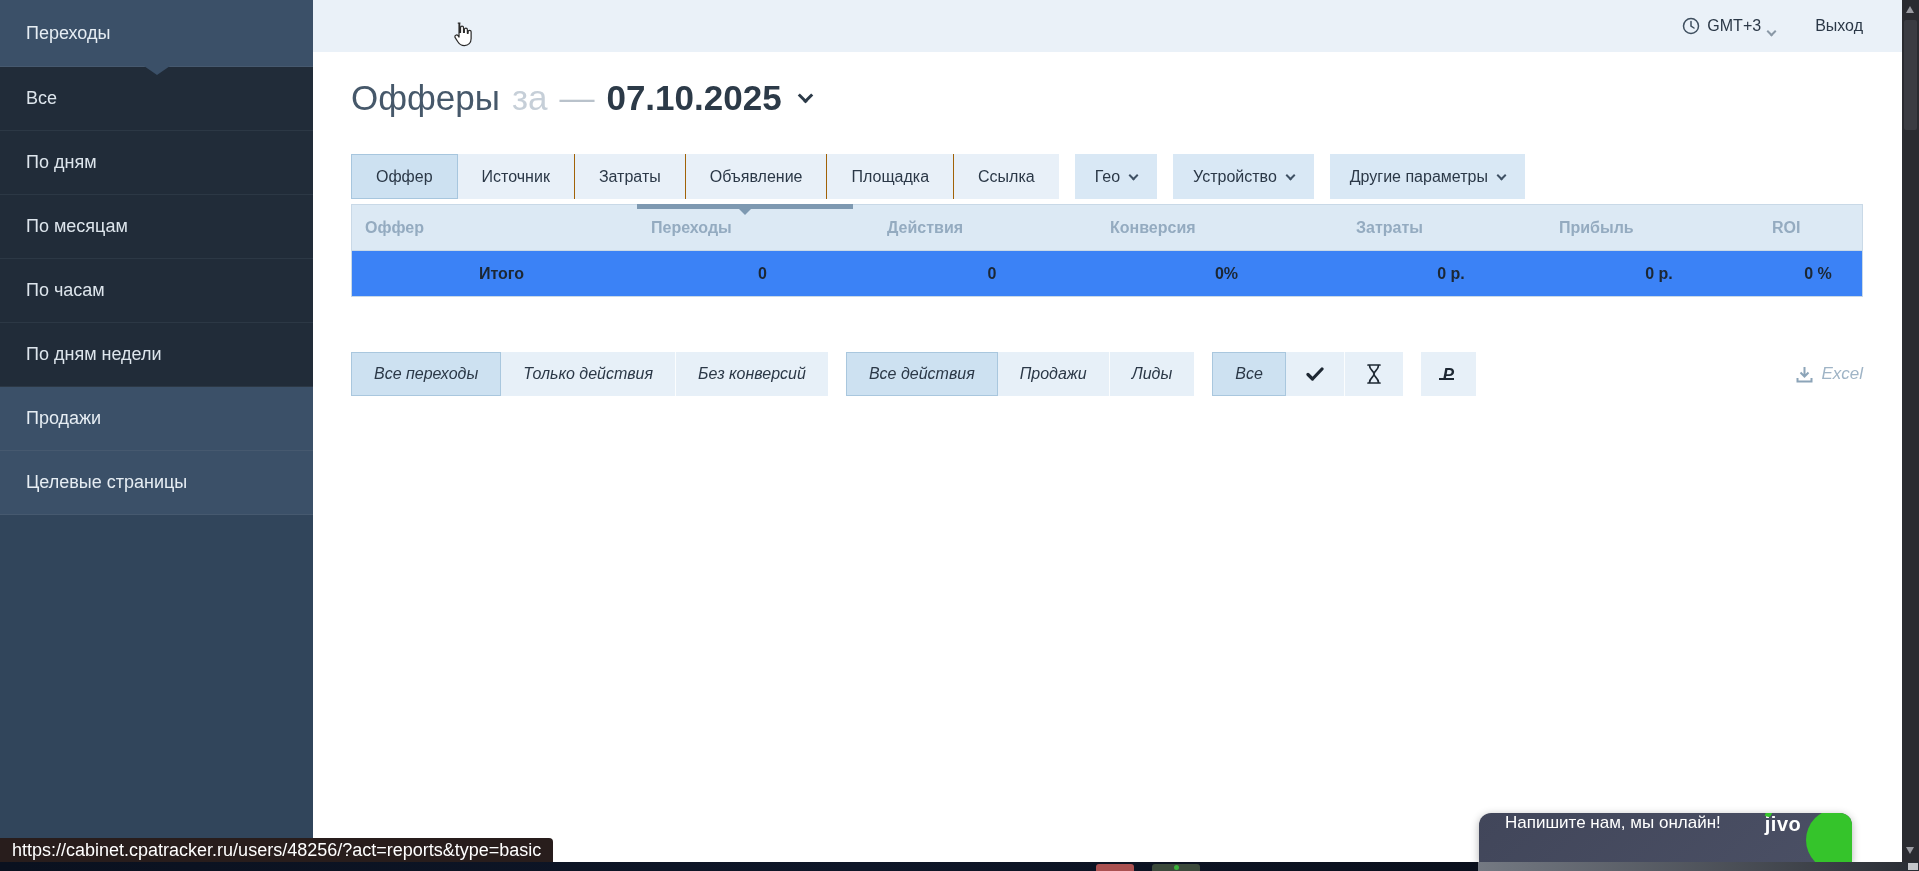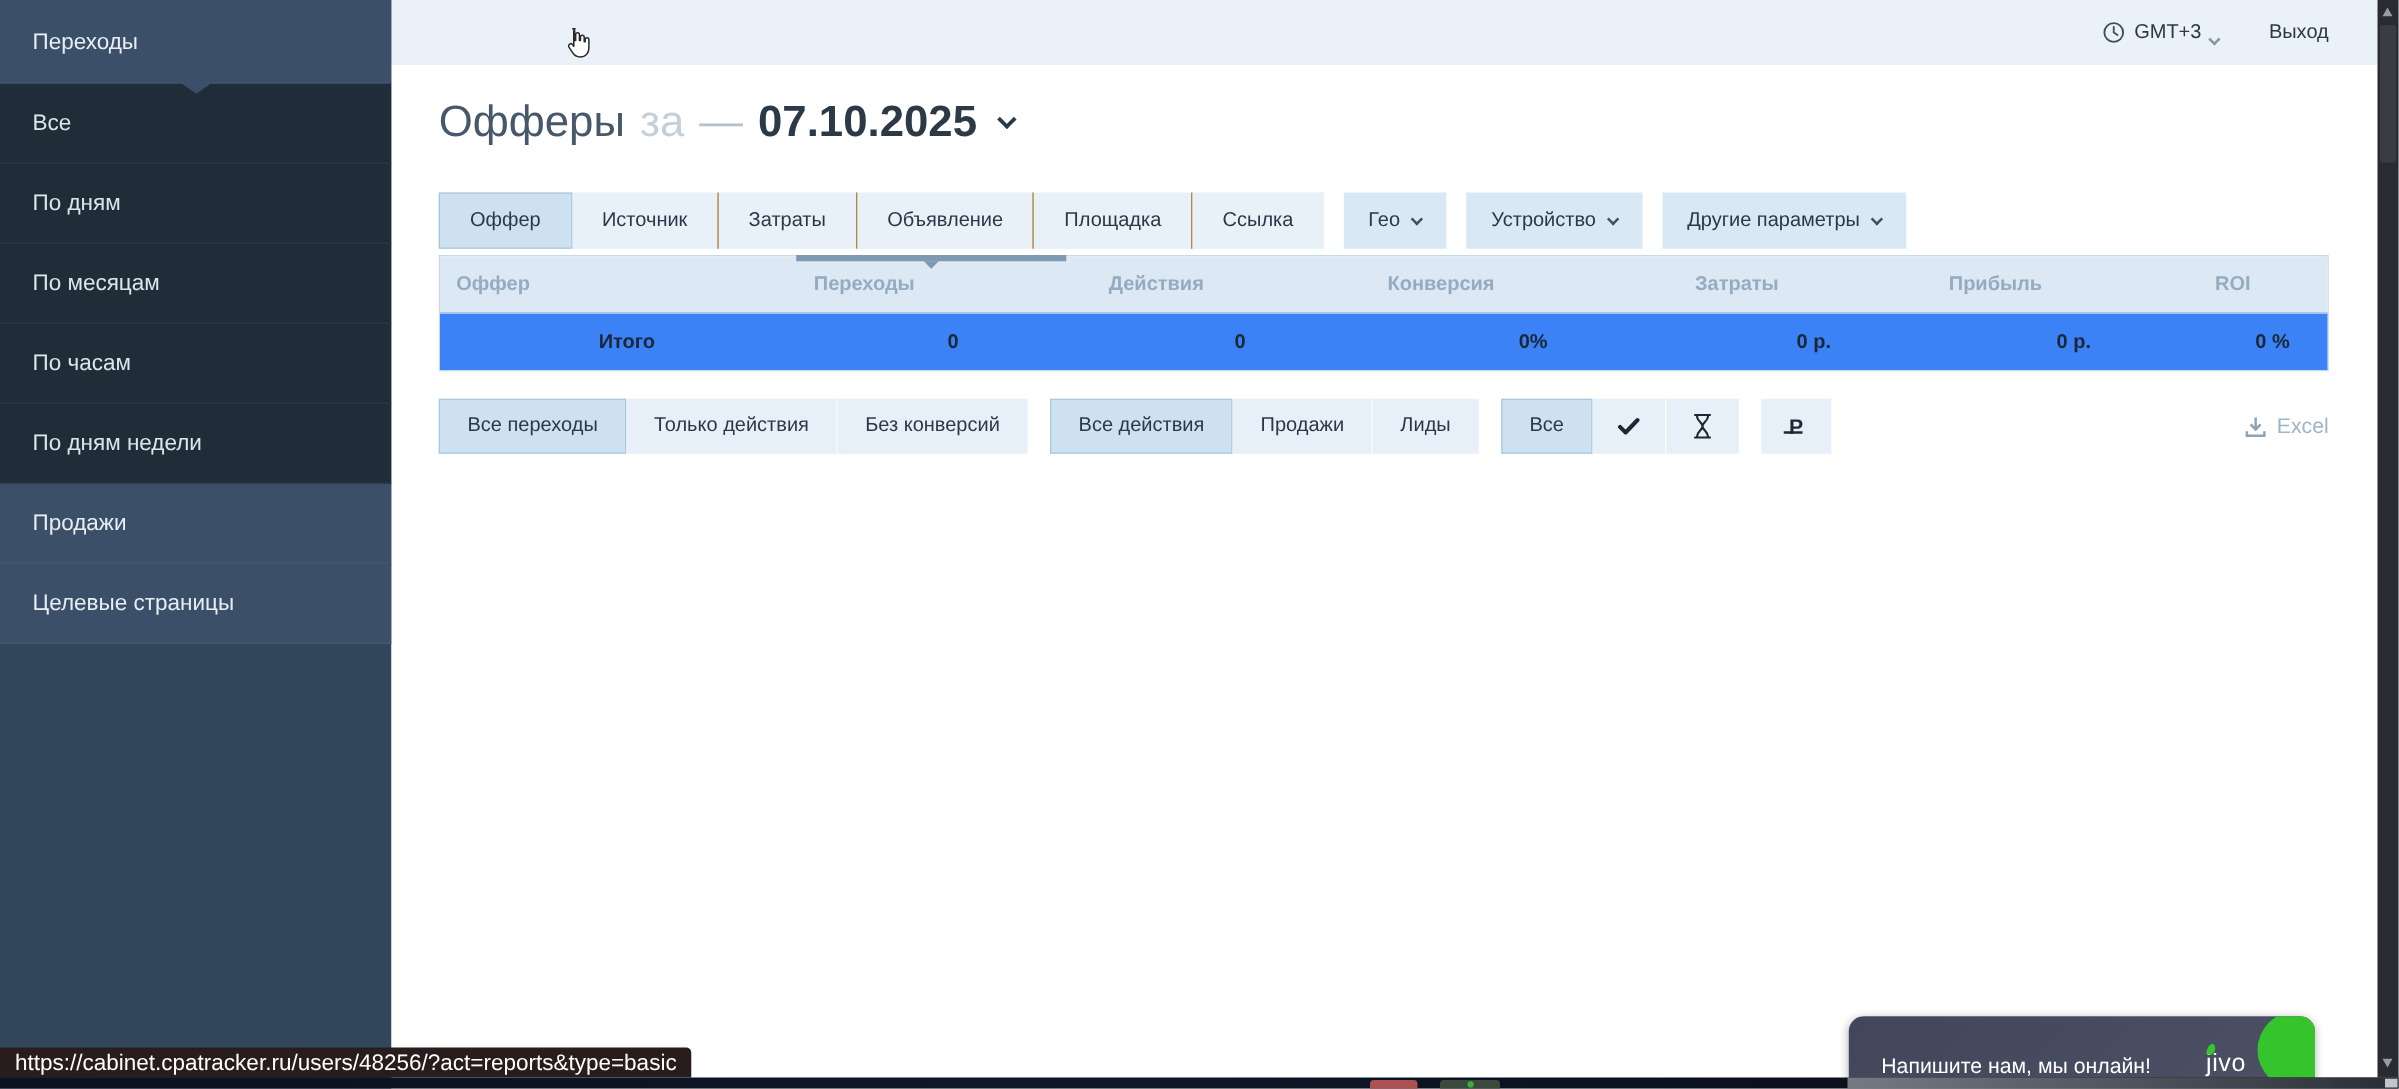--- a/index.html
+++ b/index.html
@@ -53,43 +53,43 @@
   .report-table { position:absolute; left:38px; top:152px; width:1512px; border:1px solid #c9d9e7; }
   .sort-indicator { position:absolute; left:285px; top:-1px; width:216px; height:5px; background:#7e99b1; z-index:2; }
   .sort-indicator::after { content:""; position:absolute; left:50%; top:5px; margin-left:-6px;
       border-left:6px solid transparent; border-right:6px solid transparent; border-top:6px solid #7e99b1; }
   .t-row { display:grid; grid-template-columns:286px 236px 223px 246px 203px 213px 105px; align-items:center; }
   .t-head { background:#dce9f4; height:45px; }
   .t-head .cell { color:#94abc0; font-weight:bold; font-size:16px; padding-left:13px; cursor:pointer; }
   .t-body { background:#3b82f6; height:46px; border-top:1px solid #c9d9e7;text-align:center; }
   .t-body .cell { color:#1c2733; font-weight:bold; font-size:16px; padding-left:13px; }
 
-  .filter-row { position:absolute; left:38px; top:267px; right:39px; display:flex; align-items:center; height:44px; }
+  .filter-row { position:absolute; left:38px; top:300px; right:39px; display:flex; align-items:center; height:44px;font-style:italic; }
   .f-group { display:flex; margin-right:18px; }
   .f-btn { background:#e7f0f8; border-right:1px solid #fbfdfe; padding:0 22px; display:flex; align-items:center; justify-content:center; font-size:16px; color:#2b3847; cursor:pointer; height:44px; }
   .f-btn:last-child { border-right:none; }
   .f-btn.active { background:#cde1f1; border:1px solid #a9c7de; }
   .f-btn.icon-btn { padding:0 20px; }
   .f-btn.standalone { margin-left:0; }
   .ruble { position:relative; font-size:17px; font-weight:bold; color:#1e2833; line-height:1; }
   .ruble::after { content:""; position:absolute; left:-4px; bottom:3px; width:15px; height:2px; background:#1e2833; }
   .excel-link { margin-left:auto; display:flex; align-items:center; gap:8px; color:#9fb4c6; font-size:17px; cursor:pointer; }
 
   
   .scrollbar { position:absolute; right:0; top:0; width:17px; height:862px; background:#2a2b30; z-index:5; }
   .sb-arrow { position:absolute; left:4px; width:0; height:0; }
   .sb-up { top:6px; border-left:4.5px solid transparent; border-right:4.5px solid transparent; border-bottom:7px solid #9a9ba1; }
   .sb-down { bottom:8px; border-left:4.5px solid transparent; border-right:4.5px solid transparent; border-top:7px solid #9a9ba1; }
   .sb-thumb { position:absolute; left:2px; top:20px; width:13px; height:110px; background:#3b3c42; border-radius:2px; }
 
   
   .jivo { position:absolute; left:1479px; top:813px; width:373px; height:50px; background:linear-gradient(135deg,#41465a,#4b5065);
-      border-radius:12px 12px 0 0; z-index:6; overflow:hidden; display:flex; align-items:flex-end; cursor:pointer; box-shadow:0 2px 8px rgba(0,0,0,.3); }
+      border-radius:12px 12px 0 0; z-index:6; overflow:hidden; display:flex; align-items:flex-start; cursor:pointer; box-shadow:0 2px 8px rgba(0,0,0,.3); }
   .jivo-msg { color:#fff; font-size:17px; padding-left:26px; white-space:nowrap; }
-  .jivo-logo { color:#fff; font-size:20px; font-weight:normal; margin-left:44px; position:relative; letter-spacing:.5px; }
+  .jivo-logo { color:#fff; font-size:20px; font-weight:bold; margin-left:44px; position:relative; letter-spacing:.5px; }
   .jivo-logo::before { content:""; position:absolute; left:1px; top:-5px; width:6px; height:9px; background:#35c42b; border-radius:60% 60% 60% 0; transform:rotate(18deg); }
   .jivo-blob { position:absolute; right:-16px; top:-4px; width:62px; height:62px; background:#35c42b; border-radius:50%; }
 
   
   .status-tooltip { position:absolute; left:0; bottom:9px; height:24px; background:#281d1c; color:#fff; font-size:18px;
       display:flex; align-items:center; padding:0 12px; border-radius:0 4px 0 0; z-index:7; white-space:nowrap; }
 
   
   .taskbar { position:absolute; left:0; bottom:0; width:1919px; height:9px; background:linear-gradient(90deg,#0a111f 0%,#0e1628 45%,#070b14 100%); z-index:8; }
   .tb-red { position:absolute; left:1096px; bottom:0; width:38px; height:7px; background:#ab5151; border-radius:3px 3px 0 0; }

